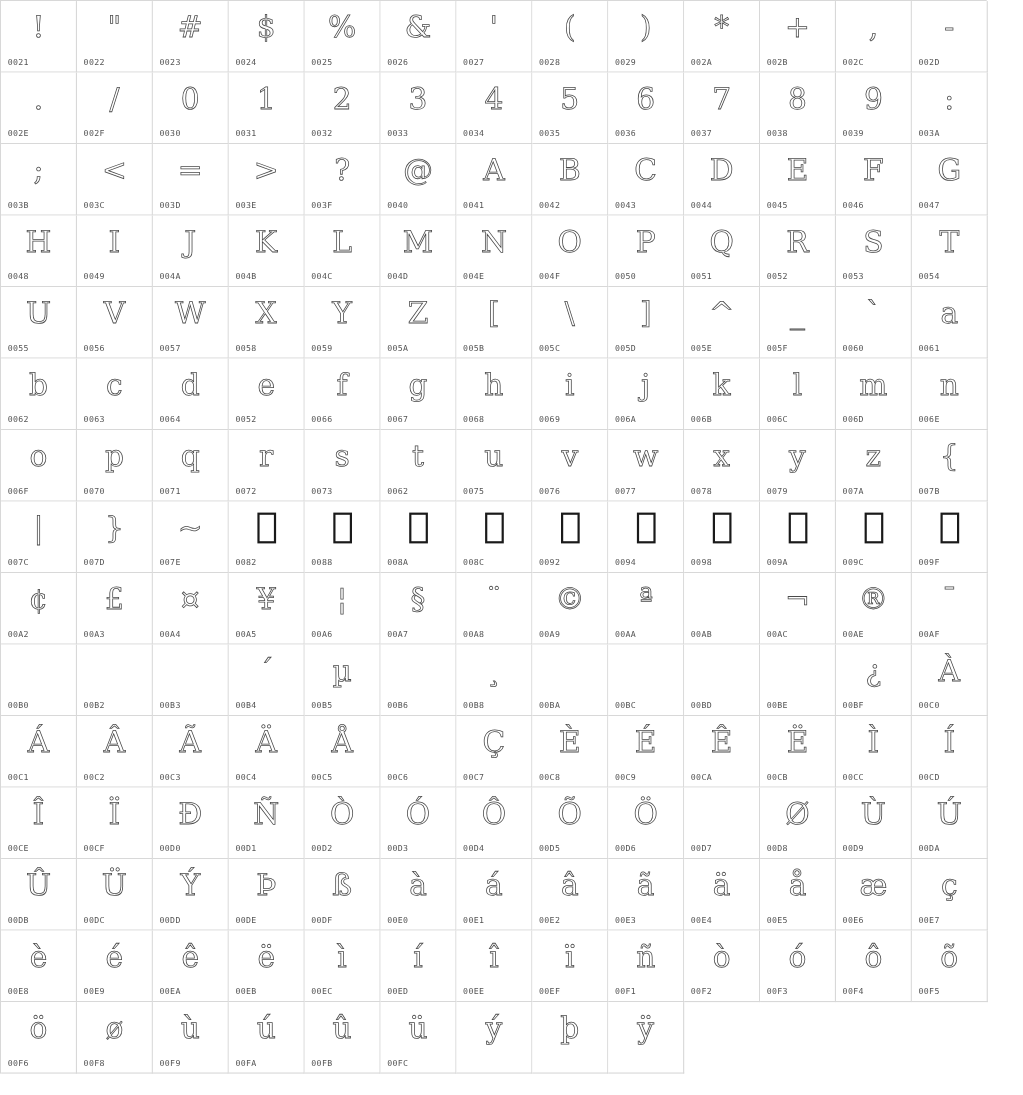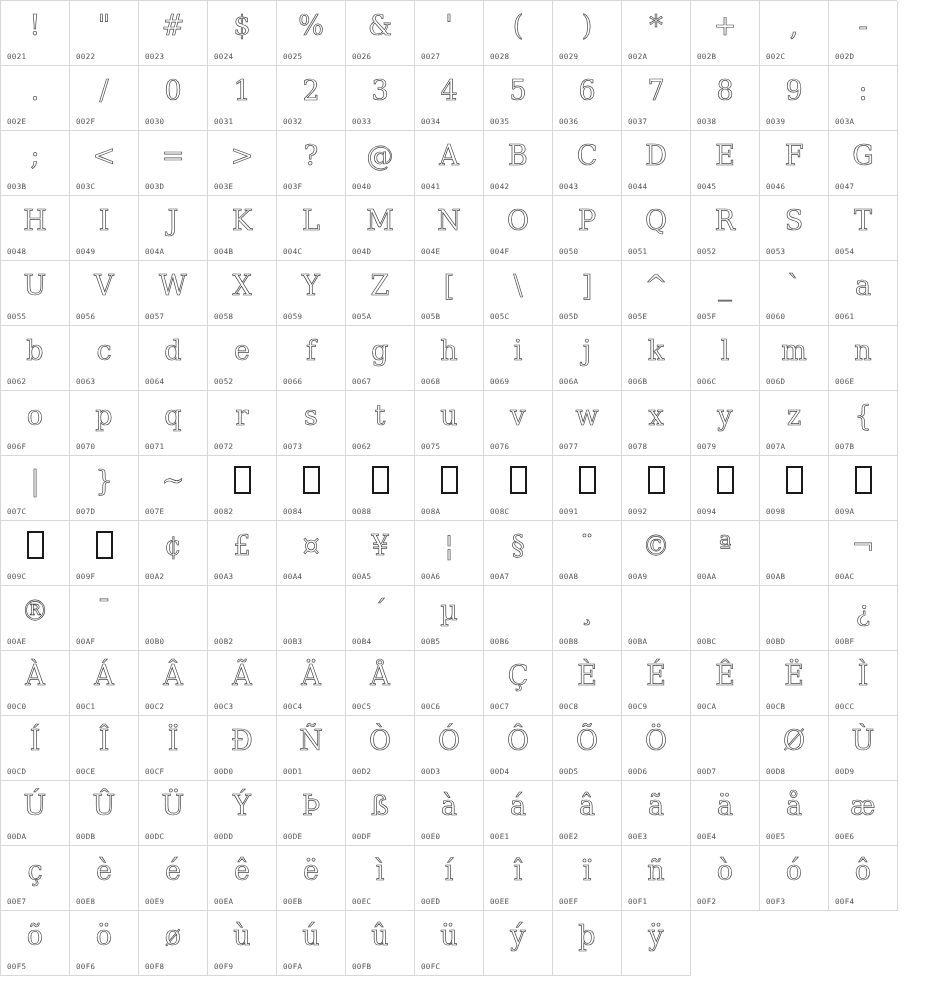--- a/index.html
+++ b/index.html
@@ -457,45 +457,33 @@
       <div class="cell">
         <div class="glyph">
           <span class="notdef"></span>
         </div>
         <div class="code">0082</div>
       </div>
       <div class="cell">
         <div class="glyph">
           <span class="notdef"></span>
         </div>
-        <div class="code">0084</div>
-      </div>
-      <div class="cell">
-        <div class="glyph">
-          <span class="notdef"></span>
-        </div>
         <div class="code">0088</div>
       </div>
       <div class="cell">
         <div class="glyph">
           <span class="notdef"></span>
         </div>
         <div class="code">008A</div>
       </div>
       <div class="cell">
         <div class="glyph">
           <span class="notdef"></span>
         </div>
         <div class="code">008C</div>
-      </div>
-      <div class="cell">
-        <div class="glyph">
-          <span class="notdef"></span>
-        </div>
-        <div class="code">0091</div>
       </div>
       <div class="cell">
         <div class="glyph">
           <span class="notdef"></span>
         </div>
         <div class="code">0092</div>
       </div>
       <div class="cell">
         <div class="glyph">
           <span class="notdef"></span>
@@ -602,20 +590,23 @@
         <div class="code">00B8</div>
       </div>
       <div class="cell empty">
         <div class="code">00BA</div>
       </div>
       <div class="cell empty">
         <div class="code">00BC</div>
       </div>
       <div class="cell empty">
         <div class="code">00BD</div>
+      </div>
+      <div class="cell empty">
+        <div class="code">00BE</div>
       </div>
       <div class="cell">
         <div class="glyph outline">¿</div>
         <div class="code">00BF</div>
       </div>
       <div class="cell">
         <div class="glyph outline">À</div>
         <div class="code">00C0</div>
       </div>
       <div class="cell">

